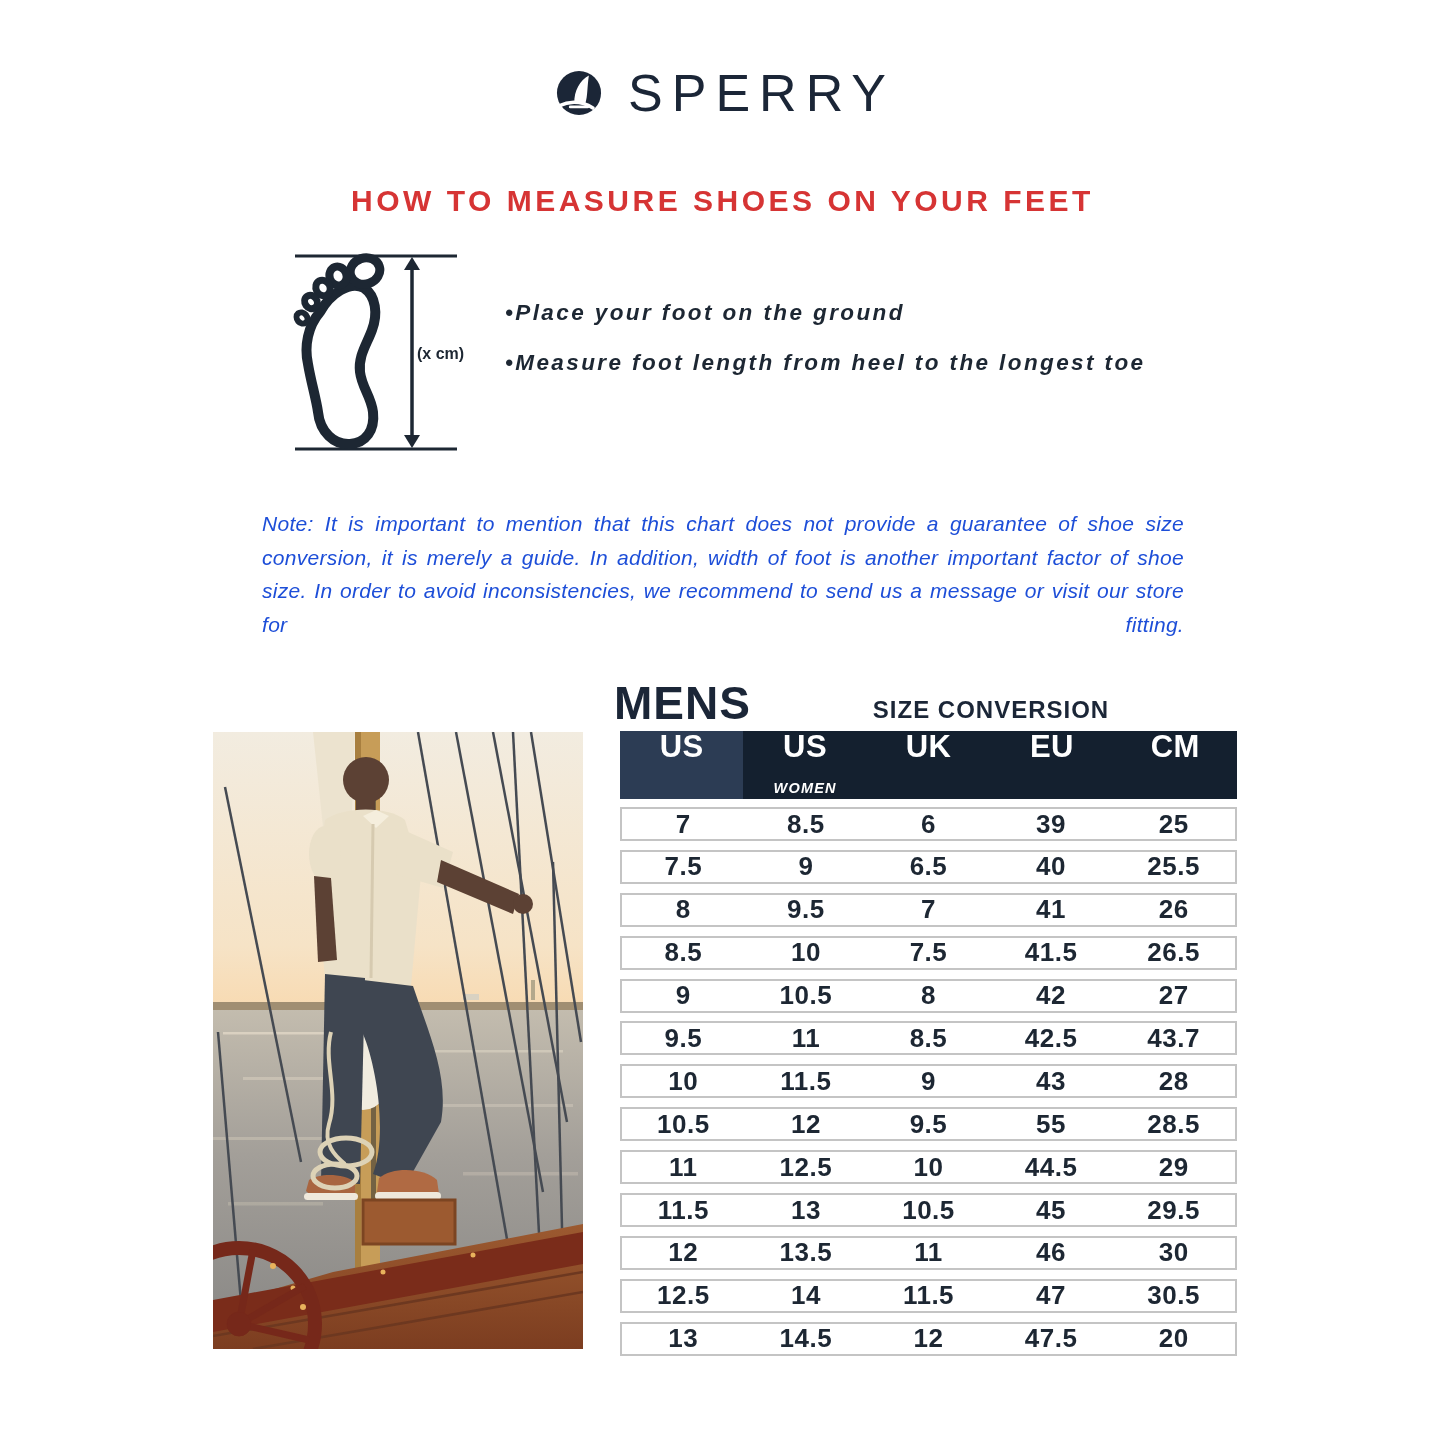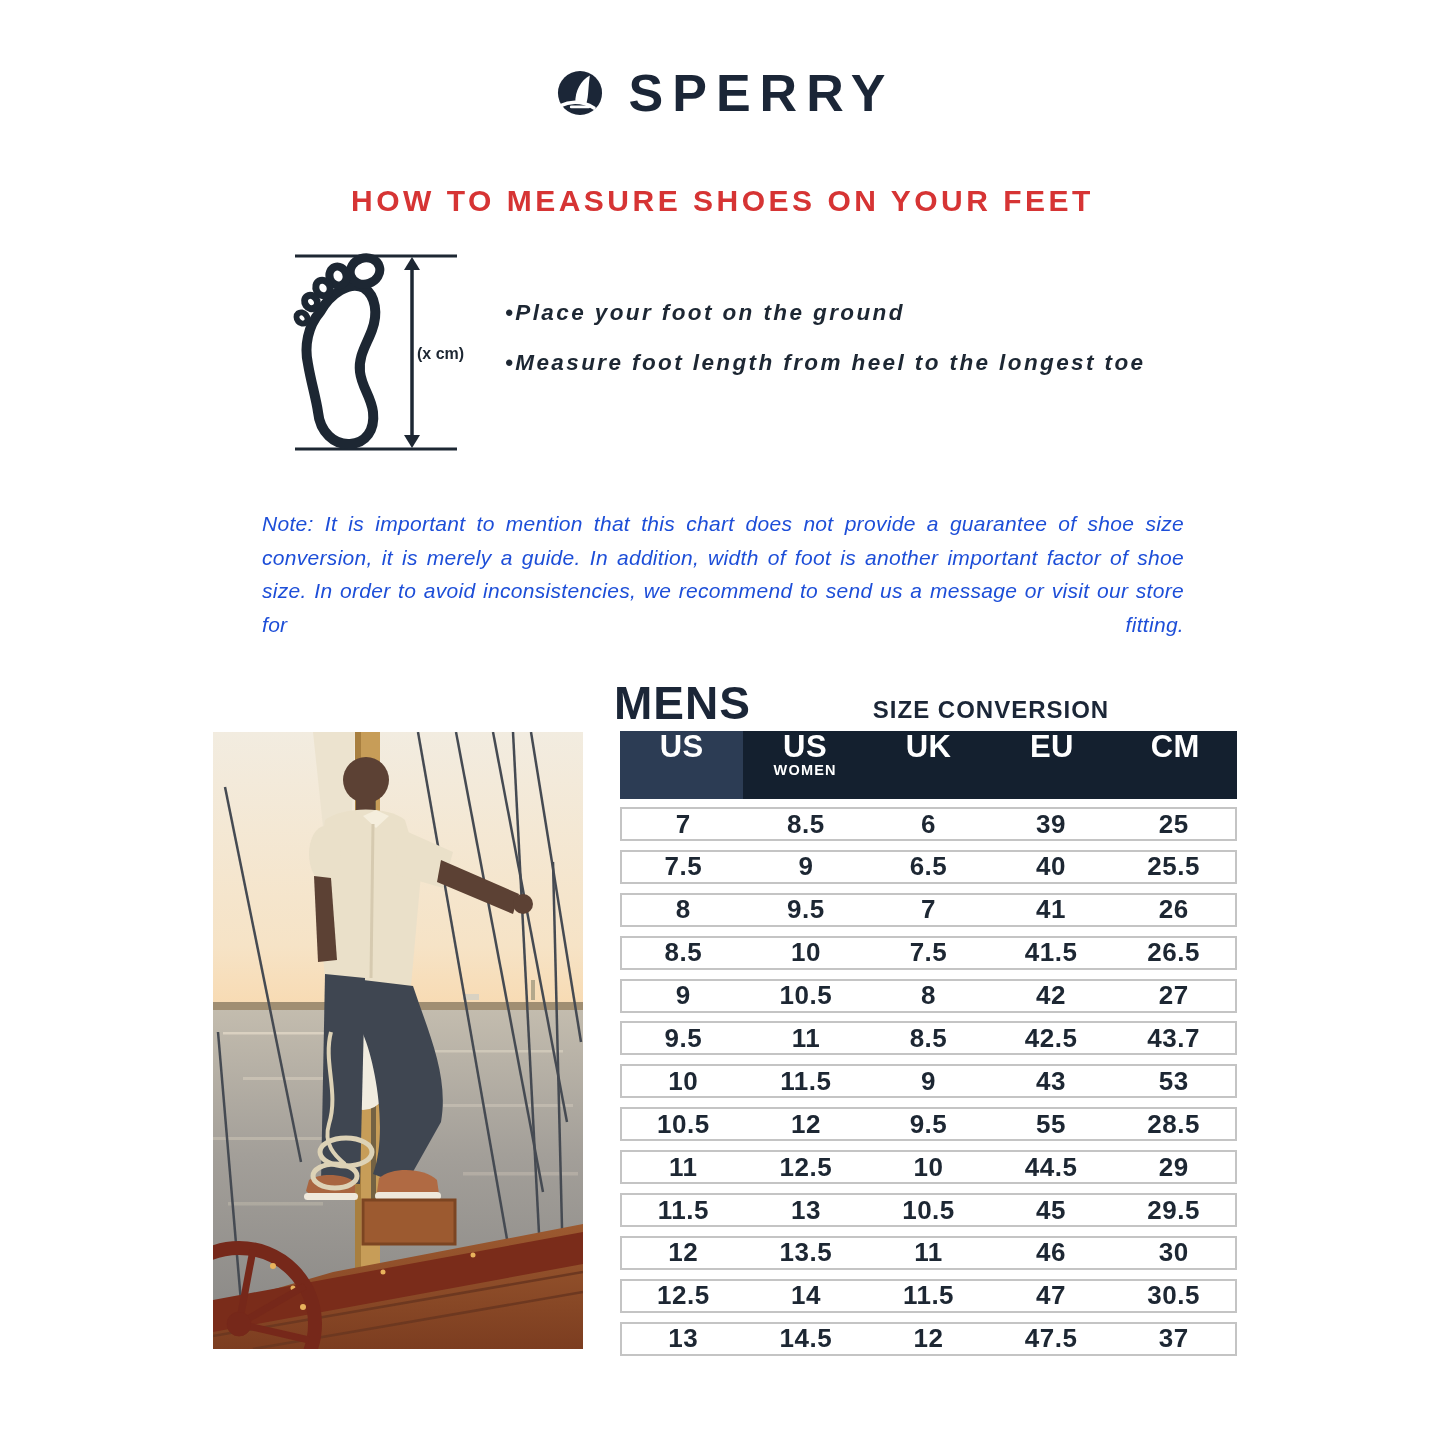--- a/index.html
+++ b/index.html
@@ -7,21 +7,21 @@
     position:relative;width:1445px;height:1445px;background:#ffffff;
     font-family:"Liberation Sans","DejaVu Sans",sans-serif;color:#1b2637;overflow:hidden;
   }
   
   .brand-row{
     position:absolute;top:62px;left:0;width:100%;height:62px;
     display:flex;align-items:center;justify-content:center;gap:20px;
   }
   .brand-mark{width:58px;height:58px;flex:0 0 auto;}
   .brand-word{
-    font-size:52px;font-weight:bold;letter-spacing:9px;color:#1b2637;line-height:1;
+    font-size:52px;font-weight:normal;letter-spacing:9px;color:#1b2637;line-height:1;
   }
   .page-title{
     position:absolute;top:184px;left:0;width:100%;text-align:center;
     font-size:30px;font-weight:bold;letter-spacing:3.5px;color:#d63434;
   }
   
   .foot-diagram{position:absolute;left:292px;top:246px;width:175px;height:212px;}
   .bullet-list{position:absolute;left:505px;top:300px;width:680px;font-style:italic;}
   .bullet-item{
     font-size:22.5px;font-weight:bold;letter-spacing:2.4px;color:#1d2733;
@@ -46,21 +46,21 @@
   }
   .size-table{position:absolute;left:620px;top:731px;width:617px;}
   .thead{
     display:flex;height:68px;background:#14202f;
   }
   .th{
     flex:1;display:flex;flex-direction:column;align-items:center;
     color:#ffffff;font-weight:bold;font-size:31px;line-height:1.0;letter-spacing:0.5px;
   }
   .th.first{background:#2c3c54;}
-  .th .sub{font-size:14.5px;letter-spacing:1.2px;margin-top:1px;}
+  .th .sub{font-size:14.5px;letter-spacing:1.2px;margin-top:19px;font-style:italic;}
   .tbody{margin-top:8px;}
   .trow{
     display:flex;height:34px;margin-bottom:8.9px;background:#ffffff;
     border:2px solid #c4c4c4;box-sizing:border-box;
   }
   .tcell{
     flex:1;display:flex;align-items:center;justify-content:center;
     font-size:26px;font-weight:bold;color:#1d2733;letter-spacing:0.5px;
   }
 </style>
@@ -291,21 +291,21 @@
           <div class="tcell">11</div>
           <div class="tcell">8.5</div>
           <div class="tcell">42.5</div>
           <div class="tcell">43.7</div>
         </div>
         <div class="trow">
           <div class="tcell">10</div>
           <div class="tcell">11.5</div>
           <div class="tcell">9</div>
           <div class="tcell">43</div>
-          <div class="tcell">53</div>
+          <div class="tcell">28</div>
         </div>
         <div class="trow">
           <div class="tcell">10.5</div>
           <div class="tcell">12</div>
           <div class="tcell">9.5</div>
           <div class="tcell">55</div>
           <div class="tcell">28.5</div>
         </div>
         <div class="trow">
           <div class="tcell">11</div>
@@ -333,18 +333,18 @@
           <div class="tcell">14</div>
           <div class="tcell">11.5</div>
           <div class="tcell">47</div>
           <div class="tcell">30.5</div>
         </div>
         <div class="trow">
           <div class="tcell">13</div>
           <div class="tcell">14.5</div>
           <div class="tcell">12</div>
           <div class="tcell">47.5</div>
-          <div class="tcell">37</div>
+          <div class="tcell">20</div>
         </div>
       </div>
   </div>
 
 </div>
 
 </body></html>

